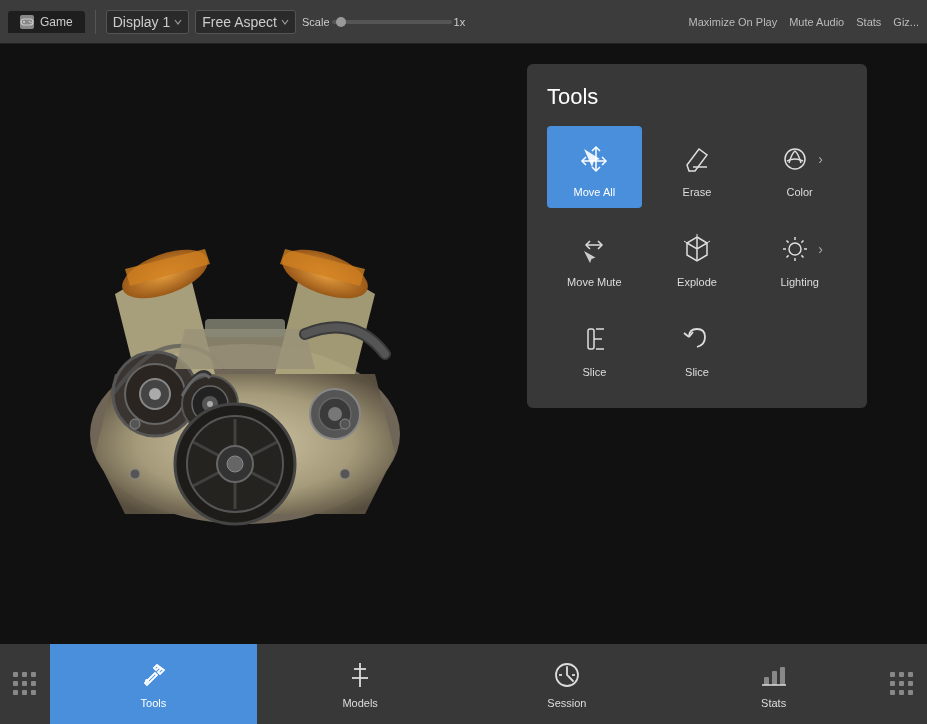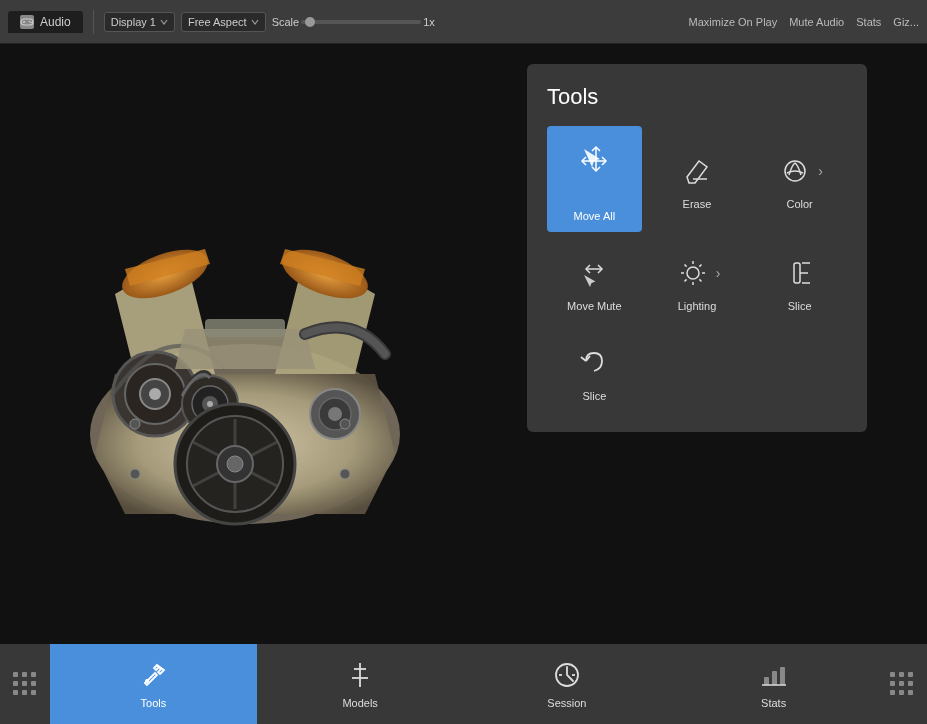--- a/index.html
+++ b/index.html
@@ -49,21 +49,21 @@
       background: #555;
       margin: 0 4px;
     }
 
     .top-bar-select {
       background: #2a2a2a;
       color: #ccc;
       border: 1px solid #555;
       border-radius: 3px;
       padding: 3px 6px;
-      font-size: 11px;
+      font-size: 14px;
       display: flex;
       align-items: center;
       gap: 4px;
       cursor: pointer;
     }
 
     .top-bar-select svg {
       opacity: 0.7;
     }
 
@@ -168,21 +168,20 @@
     }
 
     .tool-label {
       color: #ddd;
       font-size: 11px;
       text-align: center;
     }
 
     .tool-item.active .tool-label {
       color: #fff;
-      margin-top: 24px;
     }
 
     .tool-icon {
       width: 38px;
       height: 38px;
       display: flex;
       align-items: center;
       justify-content: center;
     }
 
@@ -296,21 +295,21 @@
     <span class="game-icon">
       
       <svg width="14" height="14" viewBox="0 0 14 14" fill="none">
         <rect x="1" y="4" width="12" height="6" rx="3" stroke="#ccc" stroke-width="1.2" fill="none"></rect>
         <line x1="4" y1="6" x2="4" y2="8" stroke="#ccc" stroke-width="1.2"></line>
         <line x1="3" y1="7" x2="5" y2="7" stroke="#ccc" stroke-width="1.2"></line>
         <circle cx="9.5" cy="6.5" r="0.8" fill="#ccc"></circle>
         <circle cx="11" cy="7.5" r="0.8" fill="#ccc"></circle>
       </svg>
     </span>
-    <span>Audio</span>
+    <span>Game</span>
   </div>
 
   <div class="top-bar-divider"></div>
 
   <div class="top-bar-select">
     <span>Display 1</span>
     <svg width="8" height="8" viewBox="0 0 8 8">
         <path d="M1 2l3 4 3-4" stroke="#ccc" stroke-width="1.2" fill="none"></path>
       </svg>
   </div>
@@ -461,20 +460,34 @@
           <svg viewBox="0 0 32 32" fill="none" stroke="#ddd" stroke-width="1.5">
             <path d="M12 8l-4 4 4 4M20 8l4 4-4 4"></path>
             <line x1="8" y1="12" x2="24" y2="12"></line>
 
             <path d="M6 18l6 12 1.5-4 4-1.5L6 18z" fill="#ddd" stroke="none" opacity="0.9"></path>
           </svg>
         </div>
         <span class="tool-label">Move Mute</span>
       </div>
 
+      <div class="tool-item">
+        <div class="tool-icon">
+          <svg viewBox="0 0 32 32" fill="none" stroke="#ddd" stroke-width="1.5">
+
+            <path d="M16 4l10 6v12L16 28 6 22V10L16 4z"></path>
+            <path d="M16 4v24M6 10l10 6 10-6"></path>
+
+            <line x1="16" y1="4" x2="16" y2="1" stroke="#ddd" stroke-width="1"></line>
+            <line x1="6" y1="10" x2="3" y2="8" stroke="#ddd" stroke-width="1"></line>
+            <line x1="26" y1="10" x2="29" y2="8" stroke="#ddd" stroke-width="1"></line>
+          </svg>
+        </div>
+        <span class="tool-label">Explode</span>
+      </div>
 
       <div class="tool-item">
         <div class="tool-icon-row">
           <div class="tool-icon">
             <svg viewBox="0 0 32 32" fill="none" stroke="#ddd" stroke-width="1.5">
               <circle cx="16" cy="16" r="6"></circle>
 
               <line x1="16" y1="4" x2="16" y2="7"></line>
               <line x1="16" y1="25" x2="16" y2="28"></line>
               <line x1="4" y1="16" x2="7" y2="16"></line>

